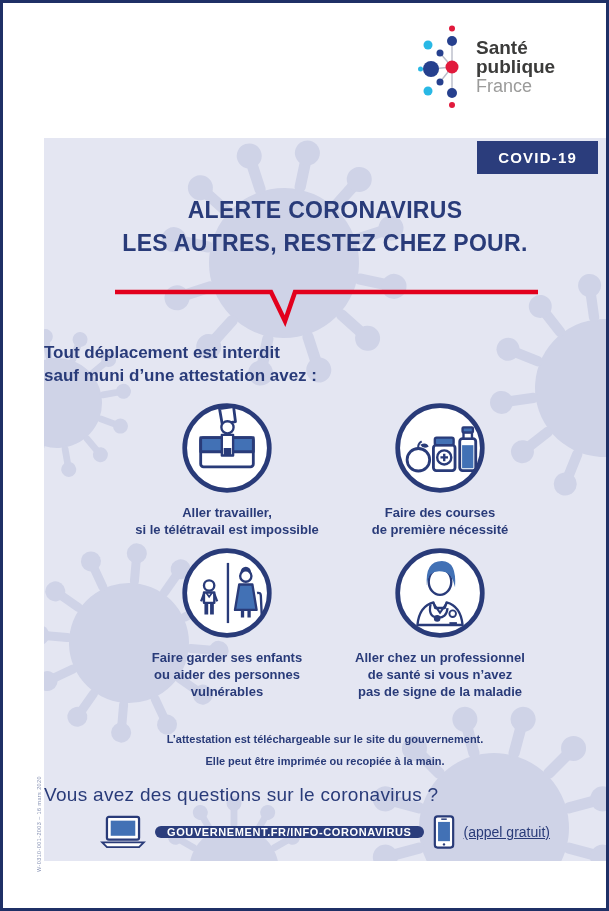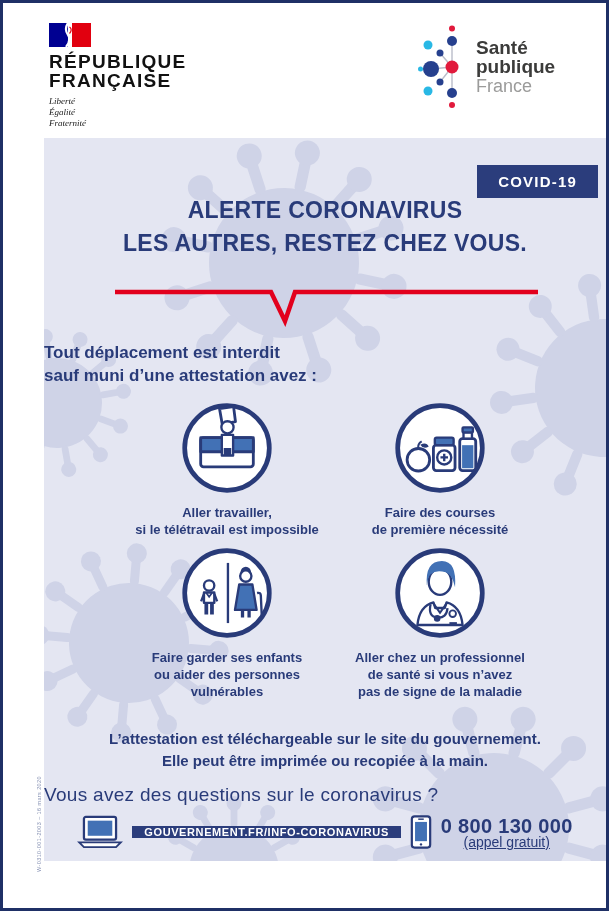--- a/index.html
+++ b/index.html
@@ -14,38 +14,38 @@
   .rf-motto{margin-top:6px;font-family:"Liberation Serif",serif;font-style:italic;
             font-size:9px;line-height:11px;color:#1a1a1a;}
   .spf-logo{position:absolute;left:415px;top:22px;display:flex;align-items:center;gap:8px;}
   .spf-text{font-weight:bold;color:#3b3b3a;font-size:19px;line-height:19px;}
   .spf-france{font-weight:normal;color:#9b9b9a;font-size:18px;line-height:20px;}
   
   .panel{position:absolute;left:41px;top:135px;width:562px;height:723px;
          background:#e4e6f2;overflow:hidden;}
   .virus{position:absolute;}
   .badge{position:absolute;right:8px;top:3px;background:#2b3d7c;color:#fff;
-         font-weight:bold;font-size:15px;letter-spacing:1.2px;padding:8px 21px;margin-top:24px;}
+         font-weight:bold;font-size:15px;letter-spacing:1.2px;padding:8px 21px;}
   .title{position:absolute;left:0;right:0;top:56px;text-align:center;
          color:#293b79;font-weight:bold;font-size:23px;line-height:33px;letter-spacing:.3px;}
   .redline{position:absolute;left:55px;top:150px;}
   .subtitle{position:absolute;left:0;right:0;top:203px;
             color:#293b79;font-weight:bold;font-size:17px;line-height:23px;}
   .card{position:absolute;width:230px;text-align:center;}
   .card .icon-wrap{width:94px;height:94px;margin:0 auto 9px;}
   .reason-label{color:#293b79;font-weight:bold;font-size:13px;line-height:17px;
                 white-space:pre-line;}
   .attestation{position:absolute;left:0;right:0;top:590px;text-align:center;
-               color:#293b79;font-weight:bold;font-size:15px;line-height:22px;}
+               color:#293b79;font-weight:bold;font-size:11px;line-height:22px;}
   .question{position:absolute;left:0;right:0;top:646px;text-align:left;
             color:#293b79;font-size:19px;letter-spacing:.3px;}
   .footer-row{position:absolute;left:0;right:0;top:676px;display:flex;
               justify-content:center;align-items:center;gap:9px;}
   .site-button{background:#2b3d7c;color:#fff;font-weight:bold;font-size:11px;
-               letter-spacing:.6px;padding:0 12px;white-space:nowrap;}
+               letter-spacing:.6px;padding:0 12px;white-space:nowrap;border-radius:11px;}
   .phone-block{text-align:center;color:#293b79;}
   .phone-number{font-weight:bold;font-size:20px;line-height:20px;letter-spacing:.3px;}
   .phone-note{font-size:14px;line-height:12px;text-decoration:underline;}
   .side-note{position:absolute;left:33px;top:869px;transform:rotate(-90deg);
              transform-origin:0 0;font-size:5.5px;letter-spacing:.4px;color:#8691b3;
              white-space:nowrap;}
   svg{display:block;}
 </style>
 </head>
 <body>
@@ -70,37 +70,20 @@
         <use href="#spike" transform="rotate(270)"></use>
       <use href="#spike" transform="rotate(300)"></use>
         <use href="#spike" transform="rotate(330)"></use>
     </g>
   </defs>
 </svg>
 
 <div class="page">
 
   <div class="header">
-    <div class="rf-logo">
-      <svg width="42" height="24" viewBox="0 0 42 24">
-        <rect width="19" height="24" fill="#000091"></rect>
-        <rect x="23" width="19" height="24" fill="#e1000f"></rect>
-        <path d="M19,0 C15.5,5 17,9 19,12 C21,15 20.5,19.5 17,24" stroke="#fff" stroke-width="2.2" fill="none"></path>
-        <path d="M20.5,4 c2.5,1.5 2,4.5 0,6.5" stroke="#e1000f" stroke-width="1.2" fill="none"></path>
-      </svg>
-      <div class="rf-title">
-        <div>RÉPUBLIQUE</div>
-        <div>FRANÇAISE</div>
-      </div>
-      <div class="rf-motto">
-        <div>Liberté</div>
-        <div>Égalité</div>
-        <div>Fraternité</div>
-      </div>
-    </div>
 
     <div class="spf-logo">
       <svg width="50" height="84" viewBox="0 0 50 84">
         <g stroke="#b9bcc9" stroke-width="1.4">
           <line x1="34" y1="42" x2="34" y2="16"></line>
           <line x1="34" y1="42" x2="13" y2="44"></line>
           <line x1="34" y1="42" x2="22" y2="28"></line>
           <line x1="34" y1="42" x2="22" y2="57"></line>
           <line x1="34" y1="42" x2="34" y2="68"></line>
         </g>
@@ -142,21 +125,21 @@
         <use href="#virus-shape" transform="rotate(-15)"></use>
       </svg>
     <svg class="virus" style="left:115px;top:658px" width="150" height="150" viewBox="-100 -100 200 200">
         <use href="#virus-shape"></use>
       </svg>
 
     <div class="badge">COVID-19</div>
 
     <div class="title">
       <div>ALERTE CORONAVIRUS</div>
-      <div>LES AUTRES, RESTEZ CHEZ VOUS.</div>
+      <div>LES AUTRES, RESTEZ CHEZ POUR.</div>
     </div>
 
     <svg class="redline" width="460" height="42" viewBox="0 0 460 42">
       <polyline points="16,4 172,4 186,33 196,4 439,4" fill="none" stroke="#e2001d" stroke-width="4.5" stroke-linejoin="miter"></polyline>
     </svg>
 
     <div class="subtitle">
       <div>Tout déplacement est interdit</div>
       <div>sauf muni d’une attestation avez :</div>
     </div>
@@ -259,20 +242,19 @@
         <path d="M2,29 h44 l-5,5 h-34 z" fill="#fff" stroke="#293b79" stroke-width="2"></path>
       </svg>
       <div class="site-button">GOUVERNEMENT.FR/INFO-CORONAVIRUS</div>
       <svg width="22" height="36" viewBox="0 0 24 38">
         <rect x="2" y="2" width="20" height="34" rx="3" fill="#fff" stroke="#293b79" stroke-width="2.4"></rect>
         <rect x="5.5" y="8" width="13" height="21" fill="#4271b5"></rect>
         <path d="M9,5 h6" stroke="#293b79" stroke-width="1.6"></path>
         <circle cx="12" cy="32.5" r="1.3" fill="#293b79"></circle>
       </svg>
       <div class="phone-block">
-        <div class="phone-number">0 800 130 000</div>
         <div class="phone-note">(appel gratuit)</div>
       </div>
     </div>
   </div>
 
   <div class="side-note">W-0310-001-2003 – 16 mars 2020</div>
 </div>
 
 </body></html>

